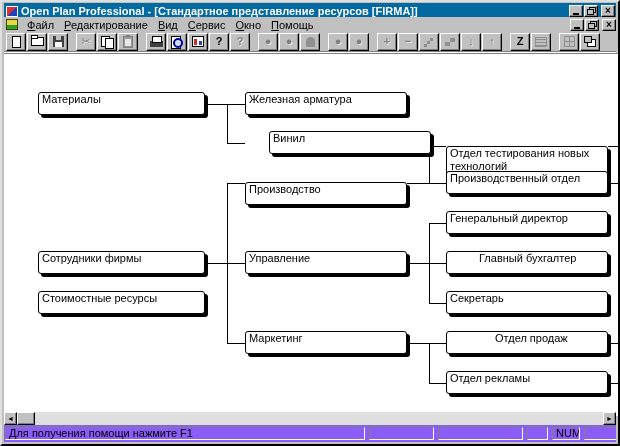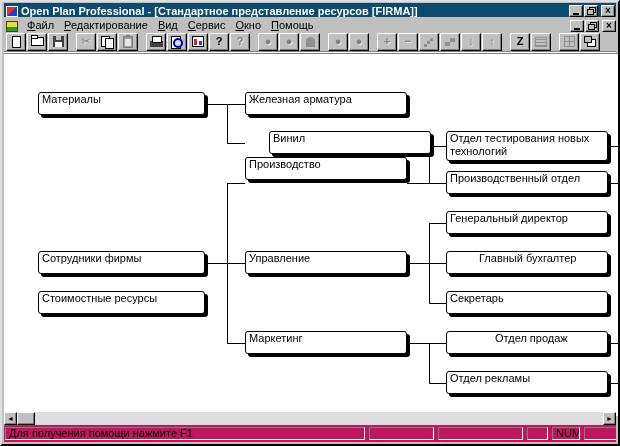--- a/index.html
+++ b/index.html
@@ -4,38 +4,38 @@
 <style>
   html,body{margin:0;padding:0;background:#555;}
   *{box-sizing:border-box;}
   .window{
     position:relative;width:620px;height:446px;background:#c0c0c0;
     border:2px solid;border-color:#dfdfdf #000 #000 #dfdfdf;
     font-family:"Liberation Sans","DejaVu Sans",sans-serif;font-size:11px;color:#000;
     overflow:hidden;
   }
   
-  .titlebar{position:absolute;left:2px;top:1px;right:2px;height:16px;background:#0c4a6e;
+  .titlebar{position:absolute;left:2px;top:1px;right:2px;height:16px;background:#0369a1;
     display:flex;align-items:center;padding:0 1px;}
   .app-icon{width:12px;height:11px;margin:0 3px 0 1px;flex:none;
     background:linear-gradient(135deg,#d93030 0 50%,#2040c0 50% 100%);
     border:1px solid #fff;}
   .titlebar .title{flex:1;color:#fff;font-weight:bold;font-size:11px;white-space:nowrap;overflow:hidden;line-height:12px;}
   .winbtn{width:14px;height:12px;background:#c0c0c0;flex:none;margin-left:1px;
     border:1px solid;border-color:#fff #000 #000 #fff;box-shadow:inset -1px -1px 0 #808080;
     display:flex;align-items:center;justify-content:center;position:relative;}
   .winbtn.gapleft{margin-left:3px;}
   .g-min{width:6px;height:2px;background:#000;margin-top:6px;}
   .g-restore{position:relative;width:8px;height:8px;}
   .g-restore:before{content:"";position:absolute;left:2px;top:0;width:5px;height:4px;border:1px solid #000;background:#c0c0c0;}
   .g-restore:after{content:"";position:absolute;left:0;top:2px;width:5px;height:4px;border:1px solid #000;background:#c0c0c0;}
   .g-close{font-size:10px;font-weight:bold;line-height:10px;}
   
   .menubar{position:absolute;left:2px;top:15px;right:2px;height:15px;background:#c0c0c0;
-    display:flex;align-items:flex-end;}
+    display:flex;align-items:center;}
   .mdi-icon{width:12px;height:11px;margin:0 4px 0 2px;flex:none;
     background:linear-gradient(180deg,#e8d84a 0 55%,#2aa02a 55% 100%);border:1px solid #404000;}
   .menu-item{padding:1px 5px;white-space:nowrap;line-height:12px;}
   .menu-item span.u{text-decoration:underline;}
   .menubar .spacer{flex:1;}
   
   .toolbar{position:absolute;left:2px;top:30px;right:2px;height:19px;background:#c0c0c0;
     display:flex;align-items:center;padding-left:2px;}
   .toolbar .tgap{width:7px;flex:none;}
   .tbtn{width:20px;height:18px;flex:none;background:#c0c0c0;margin-right:1px;
@@ -88,21 +88,21 @@
   
   .hscroll{position:absolute;left:2px;right:2px;bottom:19px;height:13px;
     background:#dfdfdf;display:flex;}
   .sbtn{width:13px;height:13px;flex:none;background:#c0c0c0;
     border:1px solid;border-color:#fff #000 #000 #fff;box-shadow:inset -1px -1px 0 #808080;
     font-size:7px;line-height:11px;text-align:center;color:#000;}
   .sthumb{width:18px;height:13px;flex:none;background:#c0c0c0;
     border:1px solid;border-color:#fff #000 #000 #fff;box-shadow:inset -1px -1px 0 #808080;}
   .strack{flex:1;}
   
-  .statusbar{position:absolute;left:2px;right:2px;bottom:2px;height:17px;background:#be185d;
+  .statusbar{position:absolute;left:2px;right:2px;bottom:2px;height:17px;background:#8b5cf6;
     display:flex;align-items:center;padding:0 0 0 1px;overflow:hidden;}
   .spanel{height:13px;border:1px solid;border-color:#808080 #fff #fff #808080;
     padding:0 3px;line-height:11px;white-space:nowrap;overflow:hidden;margin-right:4px;flex:none;}
   .spanel.msg{flex:1 1 auto;}
 </style>
 </head>
 <body>
 
 <div class="window">
 
@@ -263,24 +263,24 @@
         <line x1="604" y1="289" x2="618" y2="289"></line>
         <line x1="604" y1="329" x2="618" y2="329"></line>
       </g>
     </svg>
 
     <div class="node" style="left:34px;top:38px;width:167px;height:23px;">Материалы</div>
     <div class="node" style="left:34px;top:197px;width:167px;height:23px;">Сотрудники фирмы</div>
     <div class="node" style="left:34px;top:237px;width:167px;height:23px;">Стоимостные ресурсы</div>
     <div class="node" style="left:241px;top:38px;width:162px;height:23px;">Железная арматура</div>
     <div class="node" style="left:241px;top:77px;width:162px;height:23px;margin-left:24px;">Винил</div>
-    <div class="node" style="left:241px;top:103px;width:162px;height:23px;">Производство</div>
+    <div class="node" style="left:241px;top:128px;width:162px;height:23px;">Производство</div>
     <div class="node" style="left:241px;top:197px;width:162px;height:23px;">Управление</div>
     <div class="node" style="left:241px;top:277px;width:162px;height:23px;">Маркетинг</div>
-    <div class="node" style="left:442px;top:77px;width:162px;height:30px;">Отдел тестирования новых технологий</div>
+    <div class="node" style="left:442px;top:92px;width:162px;height:30px;">Отдел тестирования новых технологий</div>
     <div class="node" style="left:442px;top:117px;width:162px;height:23px;">Производственный отдел</div>
     <div class="node" style="left:442px;top:157px;width:162px;height:23px;">Генеральный директор</div>
     <div class="node" style="left:442px;top:197px;width:162px;height:23px;padding-left:32px;">Главный бухгалтер</div>
     <div class="node" style="left:442px;top:237px;width:162px;height:23px;">Секретарь</div>
     <div class="node" style="left:442px;top:277px;width:162px;height:23px;padding-left:48px;">Отдел продаж</div>
     <div class="node" style="left:442px;top:317px;width:162px;height:23px;">Отдел рекламы</div>
   </div>
 
   <div class="hscroll">
     <div class="sbtn">◄</div>

